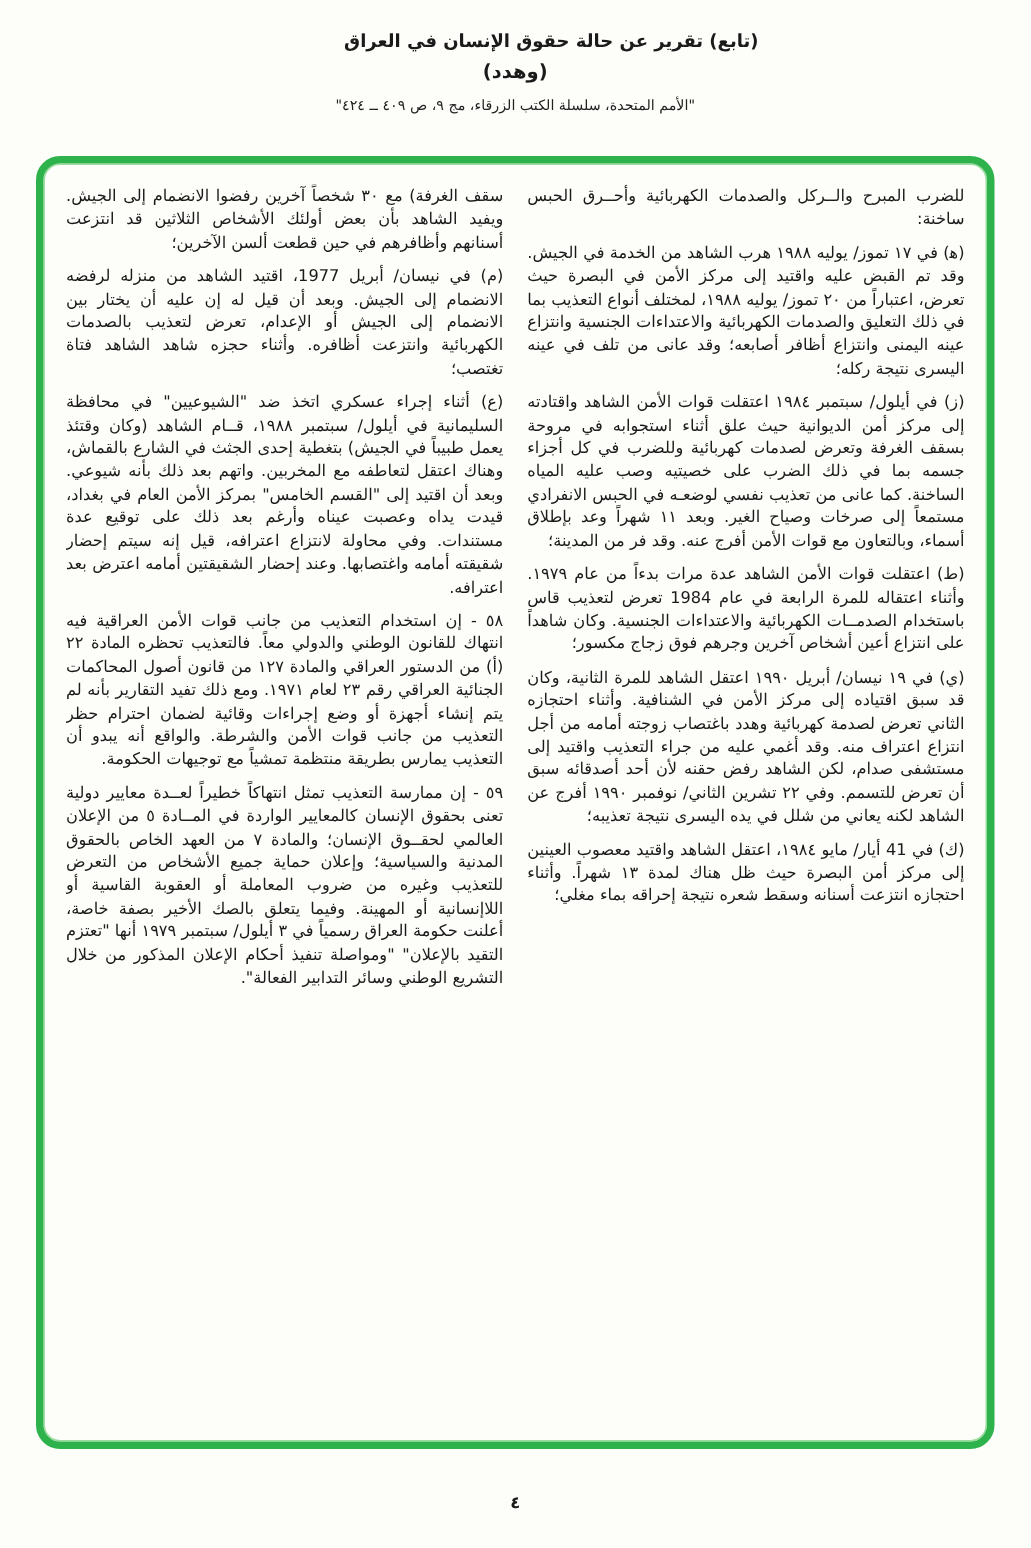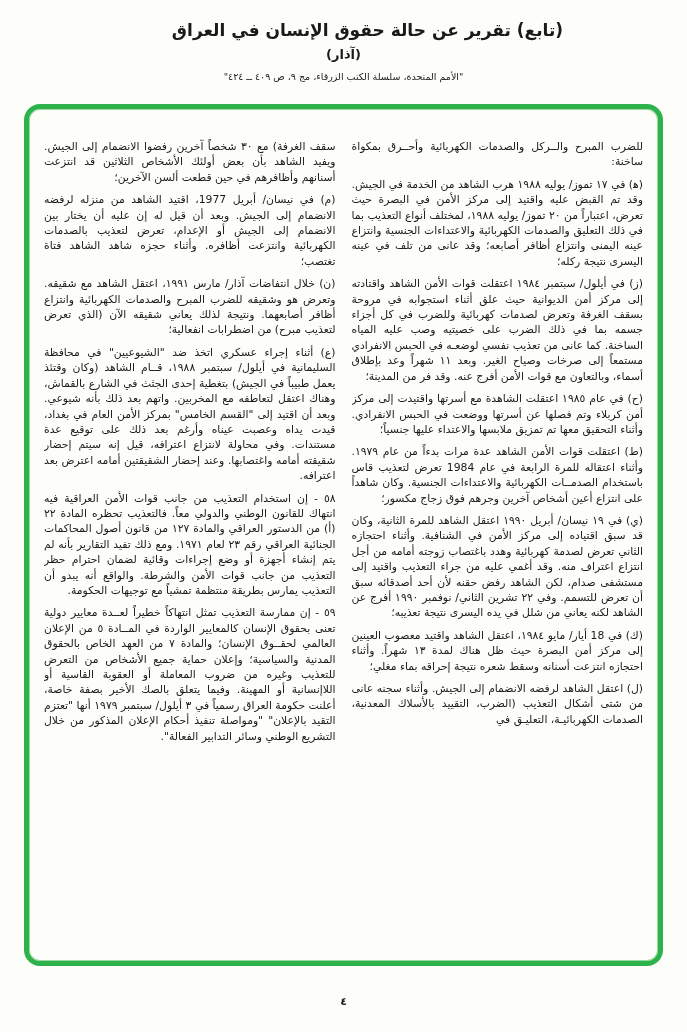--- a/index.html
+++ b/index.html
@@ -9,21 +9,21 @@
     color:#1a1a1a;
   }
   .page{
     position:absolute;inset:0;background:#fdfdfa;overflow:hidden;
   }
   
   .header{
     text-align:center;direction:rtl;padding-top:20px;
   }
   .title{
-    font-size:17px;font-weight:bold;letter-spacing:0;margin-left:48px;
+    font-size:12px;font-weight:bold;letter-spacing:0;margin-left:48px;
   }
   .subtitle{
     font-size:13px;font-weight:bold;margin-top:7px;
   }
   .citation{
     font-size:9.5px;margin-top:9px;color:#222;
   }
   
   .frame{
     position:absolute;left:24px;right:24px;top:104px;bottom:66px;
@@ -33,56 +33,53 @@
     background:#fdfdfa;overflow:hidden;
   }
   .cols{
     display:flex;direction:rtl;gap:16px;height:100%;
   }
   .col{
     flex:1 1 0;direction:rtl;text-align:justify;
     font-size:10.8px;line-height:15.4px;overflow:hidden;
   }
   .col p{margin:0 0 7px 0;}
-  .col p.first{margin-top:16px;}
+  .col p.first{margin-top:0;}
   
   .pageno{
     position:absolute;bottom:24px;left:0;right:0;
     text-align:center;font-size:11px;font-weight:bold;
   }
 </style>
 </head>
 <body>
 
 <div class="page">
 
   <div class="header">
     <div class="title">(تابع) تقرير عن حالة حقوق الإنسان في العراق</div>
-    <div class="subtitle">(آذار)</div>
+    <div class="subtitle">(وهدد)</div>
     <div class="citation">"الأمم المتحدة، سلسلة الكتب الزرقاء، مج ٩، ص ٤٠٩ ــ ٤٢٤"</div>
   </div>
 
   <div class="frame">
     <div class="cols">
 
       <div class="col">
-        <p class="first">للضرب المبرح والــركل والصدمات الكهربائية وأحــرق بمكواة ساخنة:</p>
+        <p class="first">للضرب المبرح والــركل والصدمات الكهربائية وأحــرق الحبس ساخنة:</p>
         <p>(ﻫ)   في ١٧ تموز/ يوليه ١٩٨٨ هرب الشاهد من الخدمة في الجيش. وقد تم القبض عليه واقتيد إلى مركز الأمن في البصرة حيث تعرض، اعتباراً من ٢٠ تموز/ يوليه ١٩٨٨، لمختلف أنواع التعذيب بما في ذلك التعليق والصدمات الكهربائية والاعتداءات الجنسية وانتزاع عينه اليمنى وانتزاع أظافر أصابعه؛ وقد عانى من تلف في عينه اليسرى نتيجة ركله؛</p>
         <p>(ز)   في أيلول/ سبتمبر ١٩٨٤ اعتقلت قوات الأمن الشاهد واقتادته إلى مركز أمن الديوانية حيث علق أثناء استجوابه في مروحة بسقف الغرفة وتعرض لصدمات كهربائية وللضرب في كل أجزاء جسمه بما في ذلك الضرب على خصيتيه وصب عليه المياه الساخنة. كما عانى من تعذيب نفسي لوضعـه في الحبس الانفرادي مستمعاً إلى صرخات وصياح الغير. وبعد ١١ شهراً وعد بإطلاق أسماء، وبالتعاون مع قوات الأمن أفرج عنه. وقد فر من المدينة؛</p>
-        <p>(ح)   في عام ١٩٨٥ اعتقلت الشاهدة مع أسرتها واقتيدت إلى مركز أمن كربلاء وتم فصلها عن أسرتها ووضعت في الحبس الانفرادي. وأثناء التحقيق معها تم تمزيق ملابسها والاعتداء عليها جنسياً؛</p>
         <p>(ط)   اعتقلت قوات الأمن الشاهد عدة مرات بدءاً من عام ١٩٧٩. وأثناء اعتقاله للمرة الرابعة في عام 1984 تعرض لتعذيب قاس باستخدام الصدمــات الكهربائية والاعتداءات الجنسية. وكان شاهداً على انتزاع أعين أشخاص آخرين وجرهم فوق زجاج مكسور؛</p>
         <p>(ي)   في ١٩ نيسان/ أبريل ١٩٩٠ اعتقل الشاهد للمرة الثانية، وكان قد سبق اقتياده إلى مركز الأمن في الشنافية. وأثناء احتجازه الثاني تعرض لصدمة كهربائية وهدد باغتصاب زوجته أمامه من أجل انتزاع اعتراف منه. وقد أغمي عليه من جراء التعذيب واقتيد إلى مستشفى صدام، لكن الشاهد رفض حقنه لأن أحد أصدقائه سبق أن تعرض للتسمم. وفي ٢٢ تشرين الثاني/ نوفمبر ١٩٩٠ أفرج عن الشاهد لكنه يعاني من شلل في يده اليسرى نتيجة تعذيبه؛</p>
-        <p>(ك)   في 18 أيار/ مايو ١٩٨٤، اعتقل الشاهد واقتيد معصوب العينين إلى مركز أمن البصرة حيث ظل هناك لمدة ١٣ شهراً. وأثناء احتجازه انتزعت أسنانه وسقط شعره نتيجة إحراقه بماء مغلي؛</p>
-        <p>(ل)   اعتقل الشاهد لرفضه الانضمام إلى الجيش. وأثناء سجنه عانى من شتى أشكال التعذيب (الضرب، التقييد بالأسلاك المعدنية، الصدمات الكهربائيـة، التعليـق في</p>
+        <p>(ك)   في 41 أيار/ مايو ١٩٨٤، اعتقل الشاهد واقتيد معصوب العينين إلى مركز أمن البصرة حيث ظل هناك لمدة ١٣ شهراً. وأثناء احتجازه انتزعت أسنانه وسقط شعره نتيجة إحراقه بماء مغلي؛</p>
       </div>
 
       <div class="col">
         <p class="first">سقف الغرفة) مع ٣٠ شخصاً آخرين رفضوا الانضمام إلى الجيش. ويفيد الشاهد بأن بعض أولئك الأشخاص الثلاثين قد انتزعت أسنانهم وأظافرهم في حين قطعت ألسن الآخرين؛</p>
         <p>(م)   في نيسان/ أبريل 1977، اقتيد الشاهد من منزله لرفضه الانضمام إلى الجيش. وبعد أن قيل له إن عليه أن يختار بين الانضمام إلى الجيش أو الإعدام، تعرض لتعذيب بالصدمات الكهربائية وانتزعت أظافره. وأثناء حجزه شاهد الشاهد فتاة تغتصب؛</p>
-        <p>(ن)   خلال انتفاضات آذار/ مارس ١٩٩١، اعتقل الشاهد مع شقيقه. وتعرض هو وشقيقه للضرب المبرح والصدمات الكهربائية وانتزاع أظافر أصابعهما. ونتيجة لذلك يعاني شقيقه الآن (الذي تعرض لتعذيب مبرح) من اضطرابات انفعالية؛</p>
         <p>(ع)   أثناء إجراء عسكري اتخذ ضد "الشيوعيين" في محافظة السليمانية في أيلول/ سبتمبر ١٩٨٨، قــام الشاهد (وكان وقتئذ يعمل طبيباً في الجيش) بتغطية إحدى الجثث في الشارع بالقماش، وهناك اعتقل لتعاطفه مع المخربين. واتهم بعد ذلك بأنه شيوعي. وبعد أن اقتيد إلى "القسم الخامس" بمركز الأمن العام في بغداد، قيدت يداه وعصبت عيناه وأرغم بعد ذلك على توقيع عدة مستندات. وفي محاولة لانتزاع اعترافه، قيل إنه سيتم إحضار شقيقته أمامه واغتصابها. وعند إحضار الشقيقتين أمامه اعترض بعد اعترافه.</p>
         <p>٥٨ - إن استخدام التعذيب من جانب قوات الأمن العراقية فيه انتهاك للقانون الوطني والدولي معاً. فالتعذيب تحظره المادة ٢٢ (أ) من الدستور العراقي والمادة ١٢٧ من قانون أصول المحاكمات الجنائية العراقي رقم ٢٣ لعام ١٩٧١. ومع ذلك تفيد التقارير بأنه لم يتم إنشاء أجهزة أو وضع إجراءات وقائية لضمان احترام حظر التعذيب من جانب قوات الأمن والشرطة. والواقع أنه يبدو أن التعذيب يمارس بطريقة منتظمة تمشياً مع توجيهات الحكومة.</p>
         <p>٥٩ - إن ممارسة التعذيب تمثل انتهاكاً خطيراً لعــدة معايير دولية تعنى بحقوق الإنسان كالمعايير الواردة في المــادة ٥ من الإعلان العالمي لحقــوق الإنسان؛ والمادة ٧ من العهد الخاص بالحقوق المدنية والسياسية؛ وإعلان حماية جميع الأشخاص من التعرض للتعذيب وغيره من ضروب المعاملة أو العقوبة القاسية أو اللاإنسانية أو المهينة. وفيما يتعلق بالصك الأخير بصفة خاصة، أعلنت حكومة العراق رسمياً في ٣ أيلول/ سبتمبر ١٩٧٩ أنها "تعتزم التقيد بالإعلان" "ومواصلة تنفيذ أحكام الإعلان المذكور من خلال التشريع الوطني وسائر التدابير الفعالة".</p>
       </div>
 
     </div>
   </div>
 
   <div class="pageno">٤</div>
 

